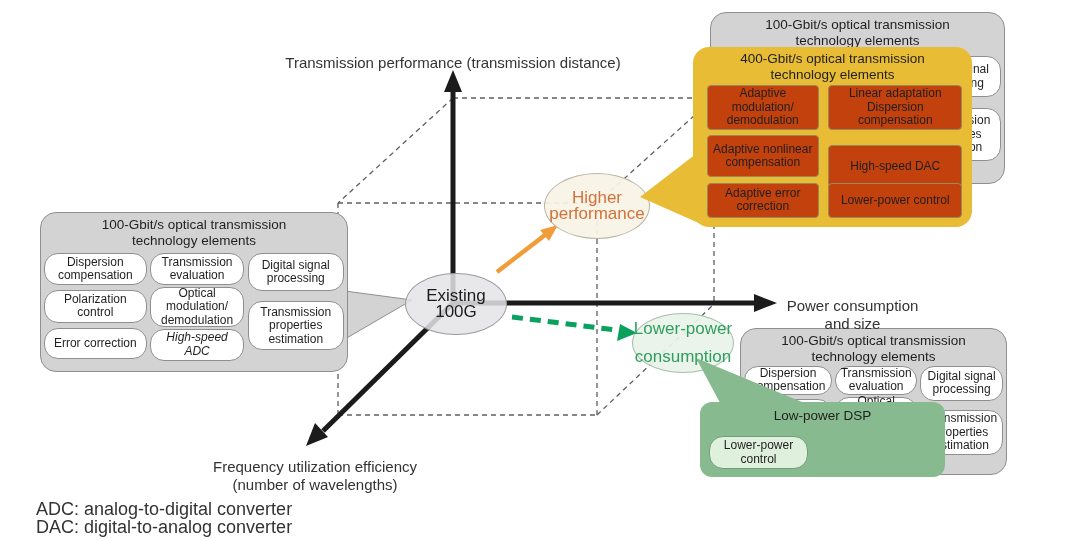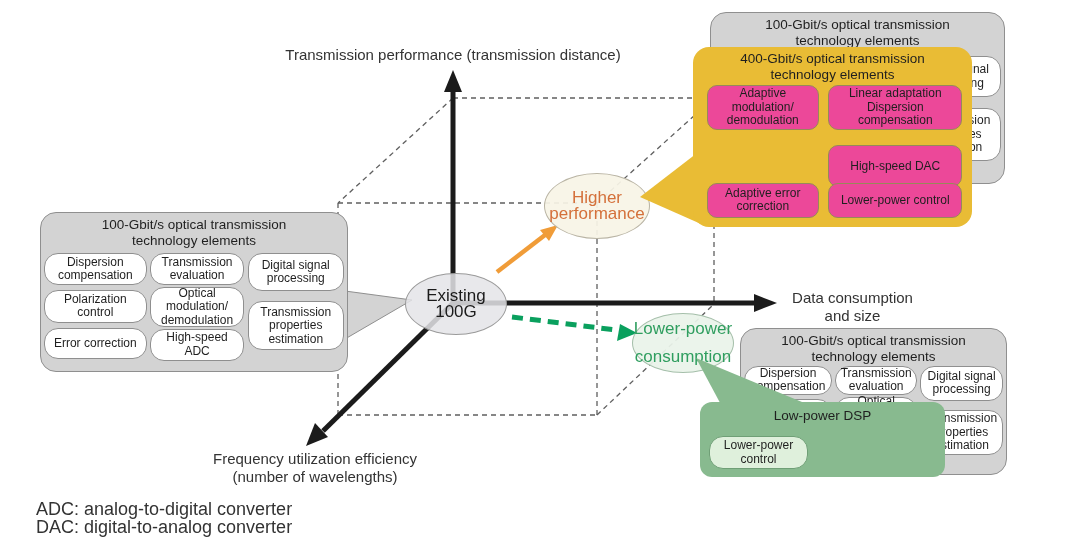--- a/index.html
+++ b/index.html
@@ -16,28 +16,28 @@
   .card-title{position:absolute;left:0;right:0;top:4px;text-align:center;font-size:13.5px;line-height:16px;color:#1f1f1f;}
   .sub{position:absolute;background:#ffffff;border:1.3px solid #8f8f8f;border-radius:14px;
        display:flex;align-items:center;justify-content:center;text-align:center;
        font-size:12px;line-height:13.5px;color:#1f1f1f;padding:1px 2px;box-sizing:border-box;}
   
   .i0{left:1%;top:25.5%;width:33.5%;height:20%;}
   .i1{left:1%;top:48.5%;width:33.5%;height:21%;}
   .i2{left:1%;top:72.5%;width:33.5%;height:20%;}
   .i3{left:35.5%;top:25.5%;width:31%;height:20%;}
   .i4{left:35.5%;top:47%;width:31%;height:25%;}
-  .i5{left:35.5%;top:73.5%;width:31%;height:20%;}
+  .i5{left:35.5%;top:73.5%;width:31%;height:20%;font-style:italic;}
   .i6{left:67.5%;top:25.5%;width:31.5%;height:24%;}
   .i7{left:67.5%;top:56%;width:31.5%;height:31%;}
 
   
   .card400{position:absolute;left:693px;top:47px;width:279px;height:180px;background:#e9bc35;border-radius:16px;z-index:5;}
   .card400 .card-title{color:#1f1f1f;}
-  .sub400{position:absolute;background:#ec4899;border:1.3px solid #97895a;border-radius:10px;
+  .sub400{position:absolute;background:#c2410c;border:1.3px solid #97895a;border-radius:4px;
           display:flex;align-items:center;justify-content:center;text-align:center;
           font-size:12px;line-height:13.5px;color:#1f1f1f;padding:1px 4px;box-sizing:border-box;}
   .y0{left:5%;top:21%;width:40%;height:25%;}
   .y1{left:5%;top:49%;width:40%;height:23.5%;}
   .y2{left:5%;top:75.5%;width:40%;height:19.5%;}
   .y3{left:48.5%;top:21%;width:48%;height:25%;}
   .y4{left:48.5%;top:49%;width:48%;height:23.5%;margin-top:10px;}
   .y5{left:48.5%;top:75.5%;width:48%;height:19.5%;}
 
   
@@ -50,21 +50,21 @@
   .g1{left:117px;top:34px;width:118px;height:33px;}
 
   
   .node{position:absolute;border-radius:50%;display:flex;flex-direction:column;align-items:center;justify-content:center;
         text-align:center;font-size:17px;line-height:16px;z-index:2;}
   .node-existing{left:405px;top:273px;width:100px;height:60px;background:rgba(228,228,231,0.85);border:1.5px solid #9a9a9a;color:#1b1b1b;}
   .node-higher{left:544px;top:173px;width:104px;height:64px;background:rgba(248,244,230,0.93);border:1.5px solid #b9b4a4;color:#d4703a;}
   .node-lower{left:632px;top:313px;width:100px;height:58px;background:rgba(233,243,234,0.93);border:1.5px solid #a5bfaa;color:#2f9e5f;gap:12px;}
 
   
-  .axis-label{position:absolute;font-size:15px;line-height:17.5px;color:#333;text-align:center;z-index:6;}
+  .axis-label{position:absolute;font-size:15px;line-height:17.5px;color:#333;text-align:center;z-index:6;margin-top:8px;}
   .lbl-vert{left:273px;top:46px;width:360px;}
   .lbl-power{left:780px;top:289px;width:145px;}
   .lbl-freq{left:190px;top:450px;width:250px;}
   .footnotes{position:absolute;left:36px;top:500px;font-size:18px;line-height:18px;color:#333;text-align:left;z-index:6;}
 </style>
 </head>
 <body>
 
 <div id="stage">
 
@@ -159,37 +159,38 @@
 
   <svg class="tailsvg" width="1080" height="541" viewBox="0 0 1080 541">
     <polygon points="640,197 701,150 701,224" fill="#e9bc35"></polygon>
   </svg>
   <div class="card400">
     <div class="card-title">
       <div>400-Gbit/s optical transmission</div>
       <div>technology elements</div>
     </div>
     <div class="sub400 y0">Adaptive modulation/ demodulation</div>
+    <div class="sub400 y1">Adaptive nonlinear compensation</div>
     <div class="sub400 y2">Adaptive error correction</div>
     <div class="sub400 y3">Linear adaptation Dispersion compensation</div>
     <div class="sub400 y4">High-speed DAC</div>
     <div class="sub400 y5">Lower-power control</div>
   </div>
 
   <svg class="tailsvg" width="1080" height="541" viewBox="0 0 1080 541">
     <polygon points="696,358 802,402 726,414" fill="#88ba8f"></polygon>
   </svg>
   <div class="cardlp">
     <div class="card-title">Low-power DSP</div>
     <div class="sublp g0">Lower-power control</div>
   </div>
 
   <div class="axis-label lbl-vert">Transmission performance (transmission distance)</div>
   <div class="axis-label lbl-power">
-    <div>Data consumption</div>
+    <div>Power consumption</div>
     <div>and size</div>
   </div>
   <div class="axis-label lbl-freq">
     <div>Frequency utilization efficiency</div>
     <div>(number of wavelengths)</div>
   </div>
 
   <div class="footnotes">
     <div>ADC: analog-to-digital converter</div>
     <div>DAC: digital-to-analog converter</div>

